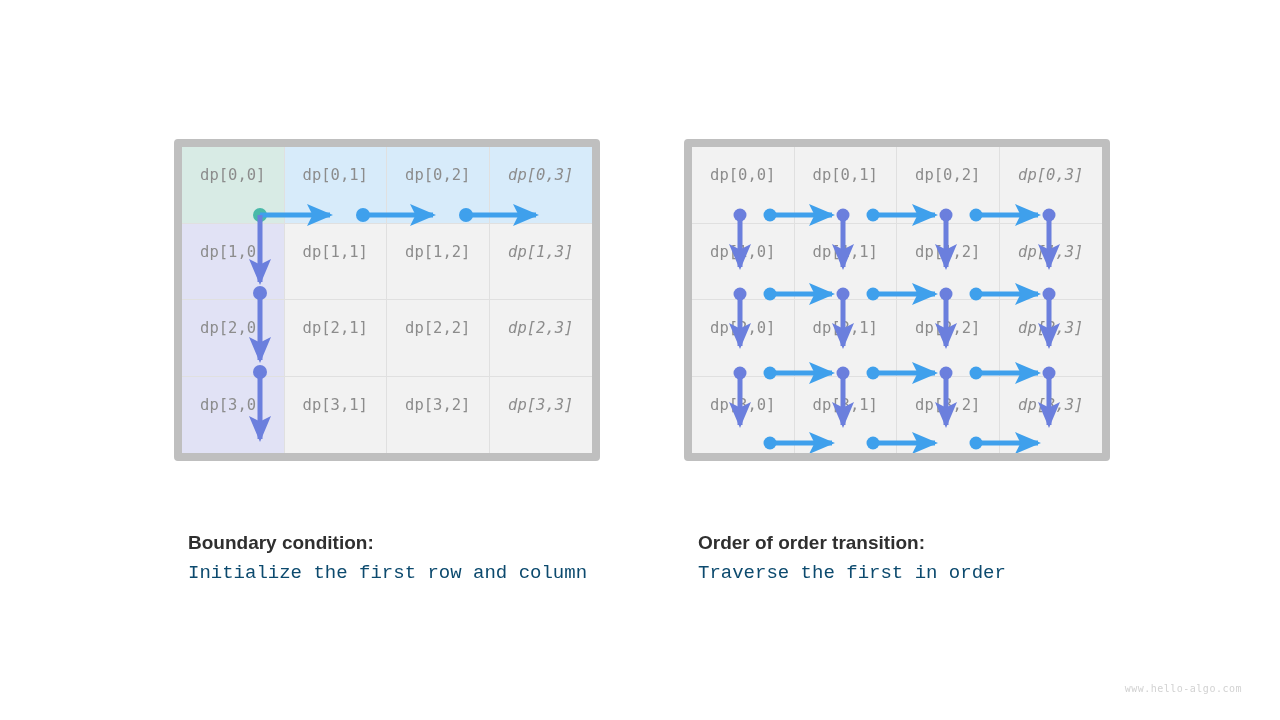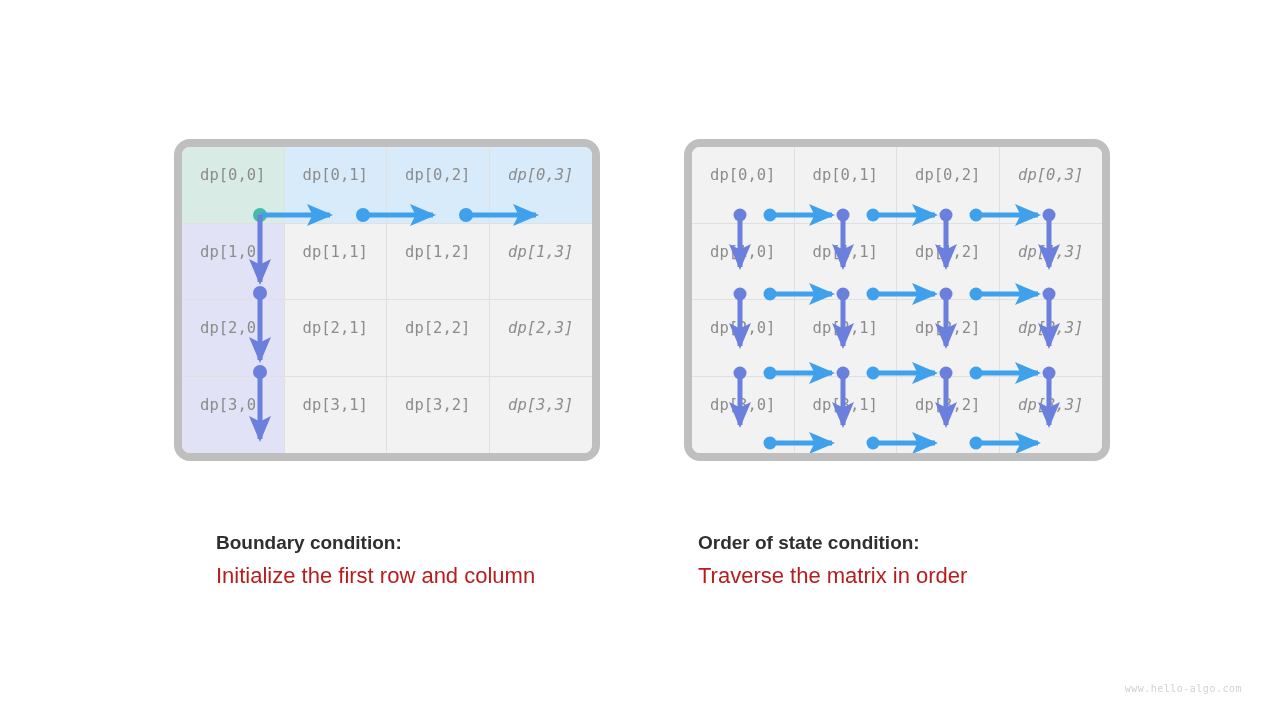--- a/index.html
+++ b/index.html
@@ -18,21 +18,21 @@
   .stage {
     position: absolute;
     inset: 0;
   }
 
   
   .panel {
     position: absolute;
     box-sizing: border-box;
     border: 8px solid #bfbfbf;
-    border-radius: 16px;
+    border-radius: 4px;
     background: #f2f2f2;
     overflow: hidden;
   }
   #panel-left  { left: 174px; top: 139px; width: 426px; height: 322px; }
   #panel-right { left: 684px; top: 139px; width: 426px; height: 322px; }
 
   .grid {
     position: absolute;
     inset: 0;
     display: grid;
@@ -75,36 +75,36 @@
     inset: 0;
     pointer-events: none;
   }
   .arrow-layer svg { display: block; width: 100%; height: 100%; }
 
   
   .caption {
     position: absolute;
     width: 460px;
   }
-  #caption-left  { left: 188px; top: 529px; margin-left: 28px; }
+  #caption-left  { left: 188px; top: 529px; }
   #caption-right { left: 698px; top: 529px; }
 
   .caption-title {
     font-family: "Liberation Sans", sans-serif;
     font-size: 19px;
     font-weight: bold;
     color: #2f2f2f;
     line-height: 1.5;
     white-space: nowrap;
   }
   .caption-body {
-    font-family: Liberation Sans, sans-serif;
-    font-size: 22px;
+    font-family: Liberation Mono, monospace;
+    font-size: 19px;
     font-weight: normal;
-    color: #b91c1c;
+    color: #0c4a6e;
     line-height: 1.6;
     white-space: nowrap;
   }
 
   
   #watermark {
     position: absolute;
     right: 38px;
     bottom: 26px;
     font-family: "DejaVu Sans Mono", monospace;
@@ -386,19 +386,19 @@
       </svg>
     </div>
   </div>
 
   <div class="caption" id="caption-left">
     <div class="caption-title">Boundary condition:</div>
     <div class="caption-body">Initialize the first row and column</div>
   </div>
 
   <div class="caption" id="caption-right">
-    <div class="caption-title">Order of state condition:</div>
-    <div class="caption-body">Traverse the matrix in order</div>
+    <div class="caption-title">Order of order transition:</div>
+    <div class="caption-body">Traverse the first in order</div>
   </div>
 
   <div id="watermark">www.hello-algo.com</div>
 
 </div>
 
 </body></html>

